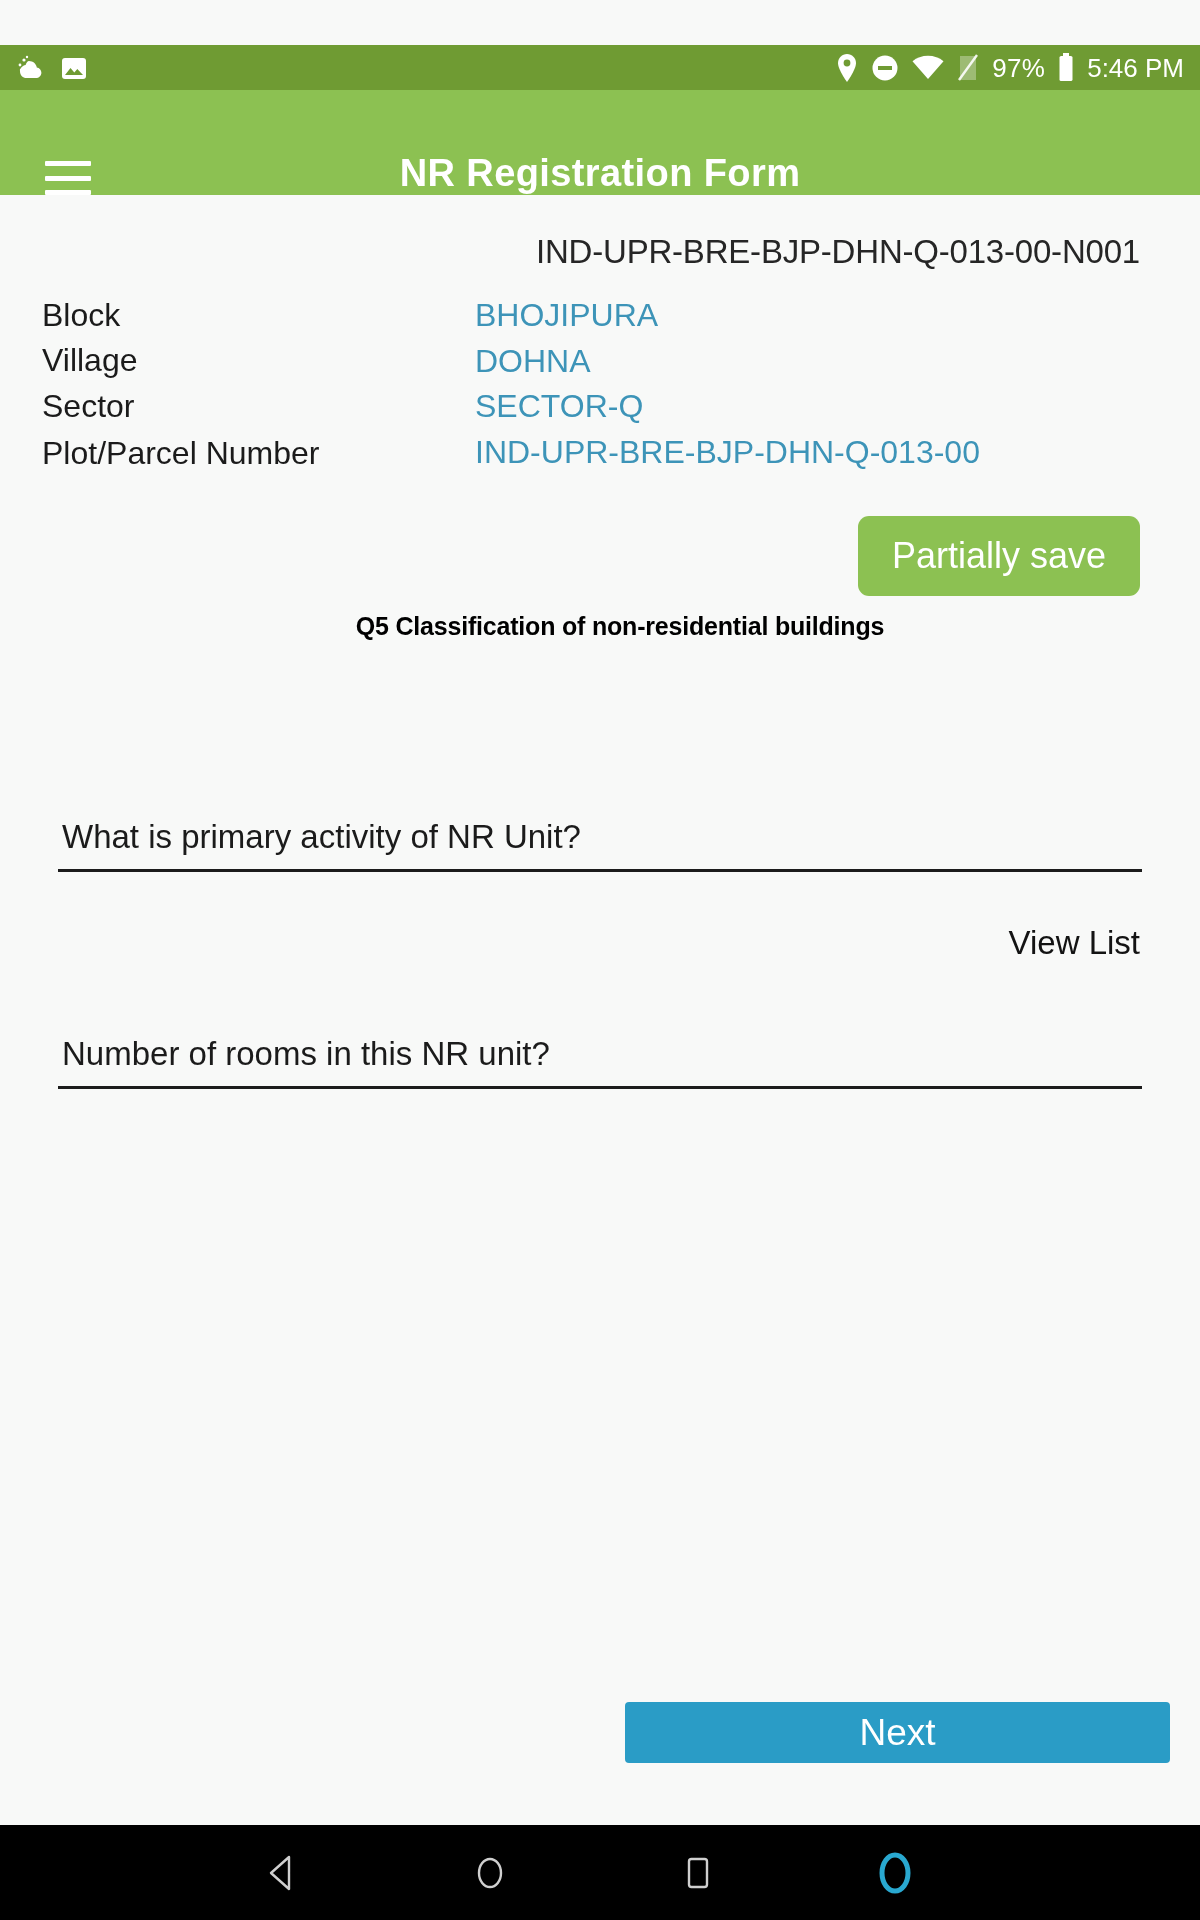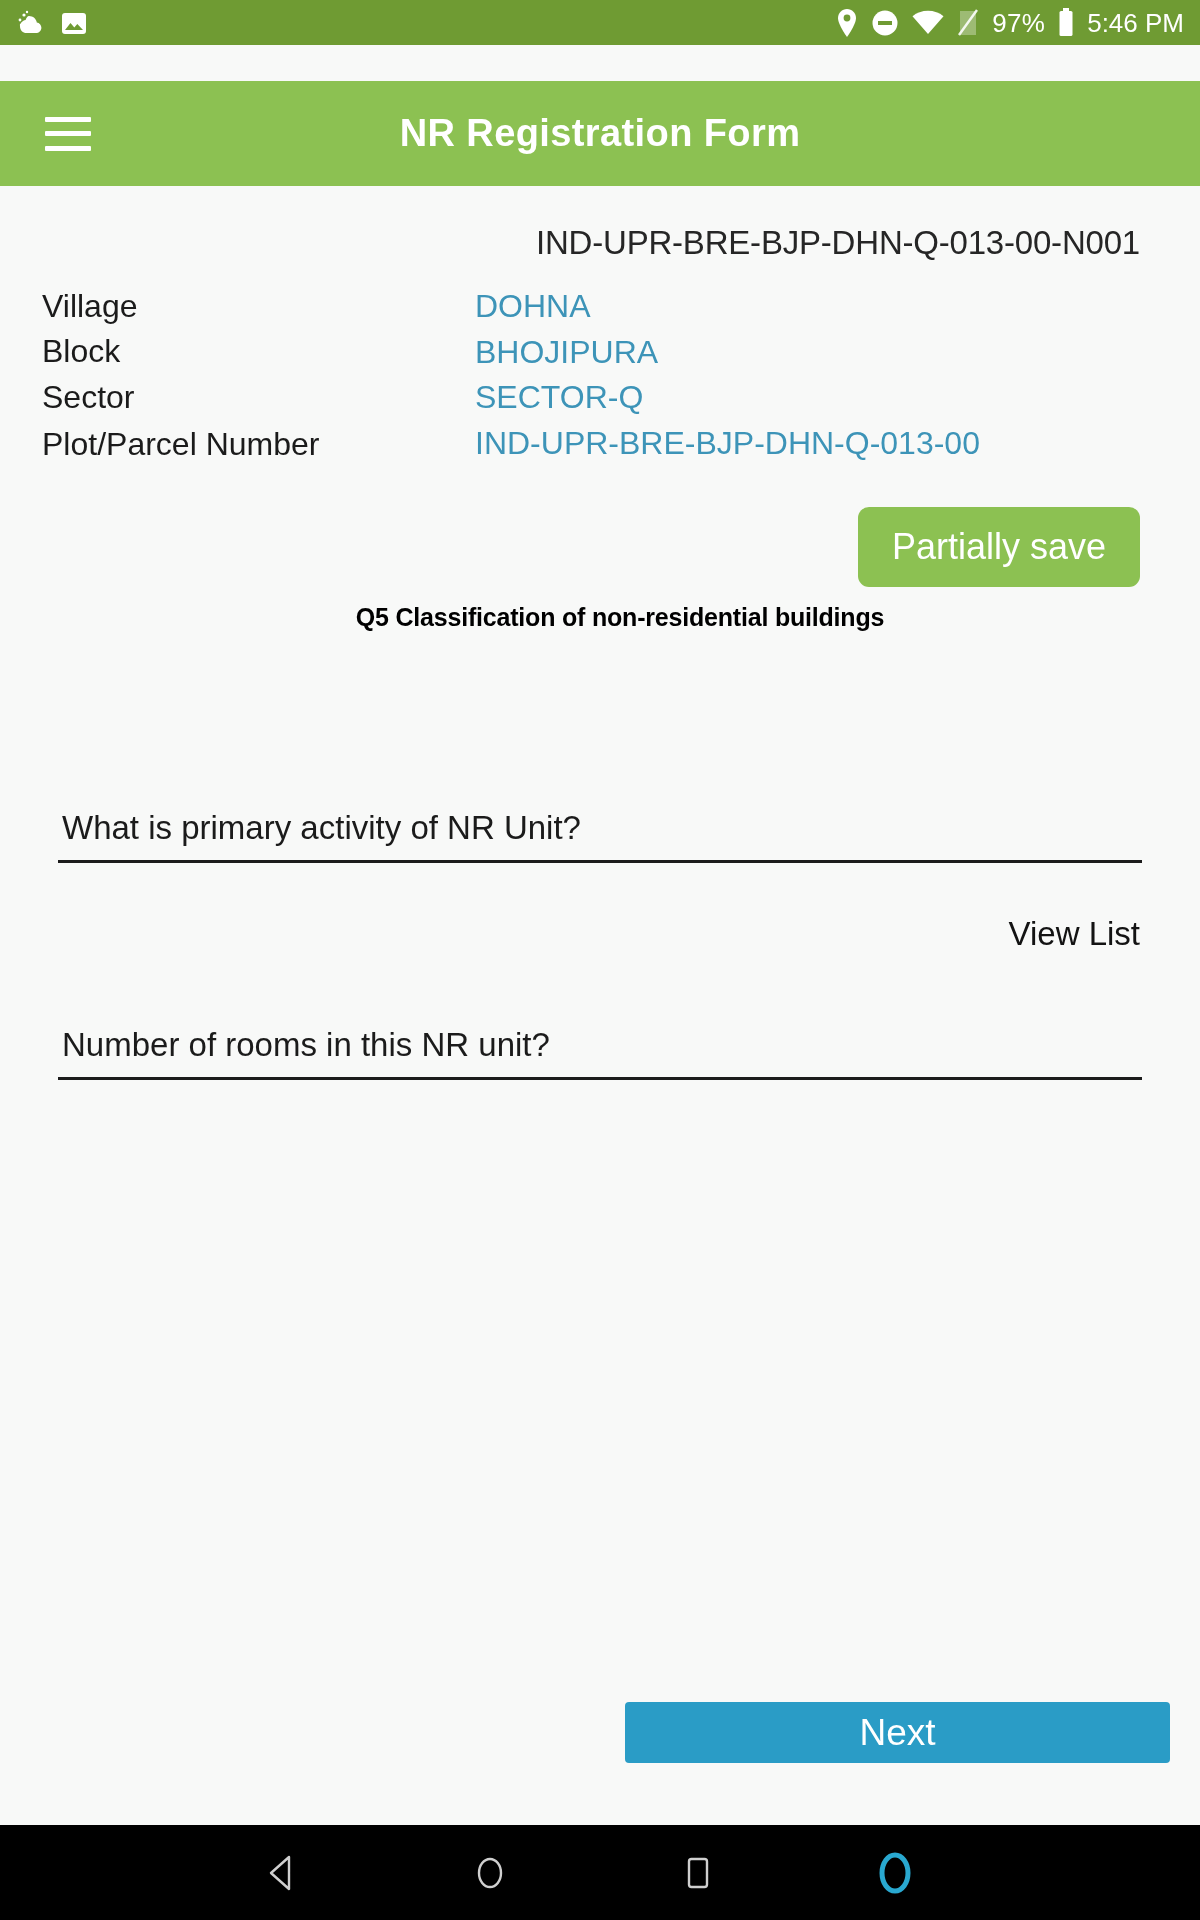--- a/index.html
+++ b/index.html
@@ -10,31 +10,32 @@
     font-family:"Liberation Sans", sans-serif;
     overflow:hidden;
   }
   .phone { width:1200px; height:1920px; position:relative; display:flex; flex-direction:column; background:#f8f9f8; }
 
   
   .statusbar {
     height:45px; background:#6f9b33; flex:0 0 45px;
     display:flex; align-items:center; padding:0 16px;
     color:#ffffff;
+    margin-top:45px;
   }
   .sb-left { display:flex; align-items:center; gap:14px; }
   .sb-right { margin-left:auto; display:flex; align-items:center; gap:13px; }
   .sb-icon { display:flex; align-items:center; }
   .sb-text { font-size:26px; letter-spacing:0.3px; color:#fff; line-height:1; }
   .sb-time { font-size:26px; color:#fff; line-height:1; }
 
   
   .appbar {
     height:105px; flex:0 0 105px; background:#8cc152;
-    display:flex; align-items:center; position:relative;margin-top:36px;
+    display:flex; align-items:flex-end; position:relative;
   }
   .hamburger { margin-left:45px; width:46px; height:34px; display:flex; flex-direction:column; justify-content:space-between; cursor:pointer; }
   .hamburger span { display:block; height:5px; background:#fff; border-radius:1px; }
   .appbar-title {
     position:absolute; left:0; right:0; text-align:center;
     font-size:38px; font-weight:bold; color:#ffffff; letter-spacing:0.4px;
     pointer-events:none;
   }
 
   
@@ -175,26 +176,26 @@
     <div class="appbar-title">NR Registration Form</div>
   </div>
 
   <div class="content">
 
     <div class="record-id">IND-UPR-BRE-BJP-DHN-Q-013-00-N001</div>
 
     <table class="info-table">
       <tbody>
           <tr>
+        <td class="info-label">Block</td>
+        <td class="info-value">BHOJIPURA</td>
+      </tr>
+      <tr>
         <td class="info-label">Village</td>
         <td class="info-value">DOHNA</td>
-      </tr>
-      <tr>
-        <td class="info-label">Block</td>
-        <td class="info-value">BHOJIPURA</td>
       </tr>
       <tr>
         <td class="info-label">Sector</td>
         <td class="info-value">SECTOR-Q</td>
       </tr>
       <tr class="row-tall">
         <td class="info-label">Plot/Parcel Number</td>
         <td class="info-value">IND-UPR-BRE-BJP-DHN-Q-013-00</td>
       </tr>
     </tbody>

